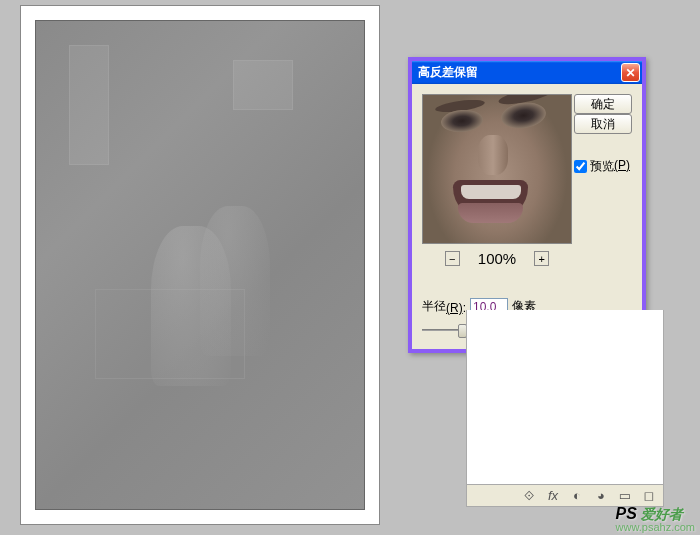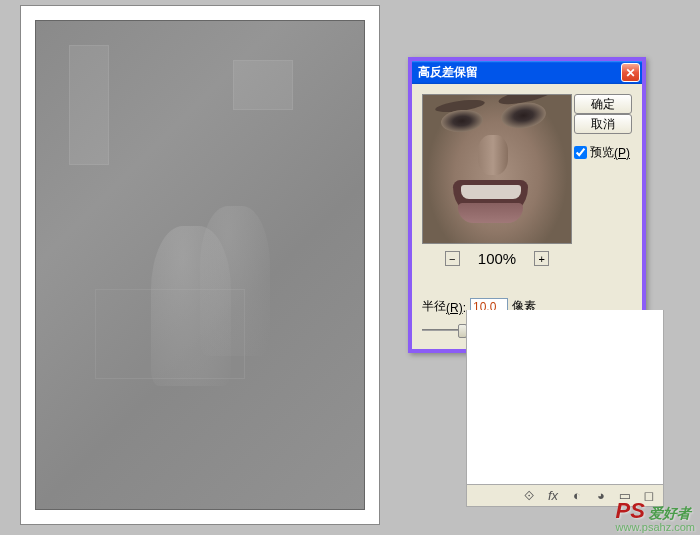--- a/index.html
+++ b/index.html
@@ -198,23 +198,22 @@
       background: linear-gradient(to bottom, #fff, #ece9d8);
       border: 1px solid #888;
       border-radius: 3px;
       font-size: 12px;
       text-align: center;
       line-height: 18px;
       cursor: pointer;
     }
     .checkbox-row {
       display: flex;
-      align-items: center;
-      font-size: 12px;
-      margin-top: 10px;
+      font-size: 12px;
+      margin-top: 24px;
     }
     .checkbox-row input { margin-right: 3px; }
     .underline-p { text-decoration: underline; }
     
     .zoom-row {
       display: flex;
       align-items: center;
       justify-content: center;
       width: 150px;
       margin-top: 6px;
@@ -238,21 +237,21 @@
       display: flex;
       align-items: flex-end;
       font-size: 12px;
     }
     .radius-row .underline-r { text-decoration: underline; }
     .radius-input {
       width: 38px;
       height: 17px;
       border: 1px solid #7f9db9;
       background: #fff;
-      color: #c2410c;
+      color: #701a75;
       font-size: 12px;
       text-align: left;
       padding: 0 2px;
       margin: 0 4px;
     }
     .slider {
       margin-top: 6px;
       width: 210px;
       height: 18px;
       position: relative;
@@ -317,22 +316,22 @@
       right: 5px;
       bottom: 2px;
       font-size: 14px;
       color: #4a9c4a;
       font-style: italic;
       font-weight: bold;
       font-family: "Microsoft YaHei", sans-serif;
       text-shadow: 1px 1px 2px rgba(255,255,255,0.5);
     }
     .watermark .ps-big {
-      font-size: 22px;
-      color: #b91c1c;
+      font-size: 16px;
+      color: #000000;
     }
     .watermark-url {
       font-size: 11px;
       color: #6ab06a;
       display: block;
       text-align: center;
       font-style: normal;
       font-weight: normal;
       margin-top: -3px;
     }

